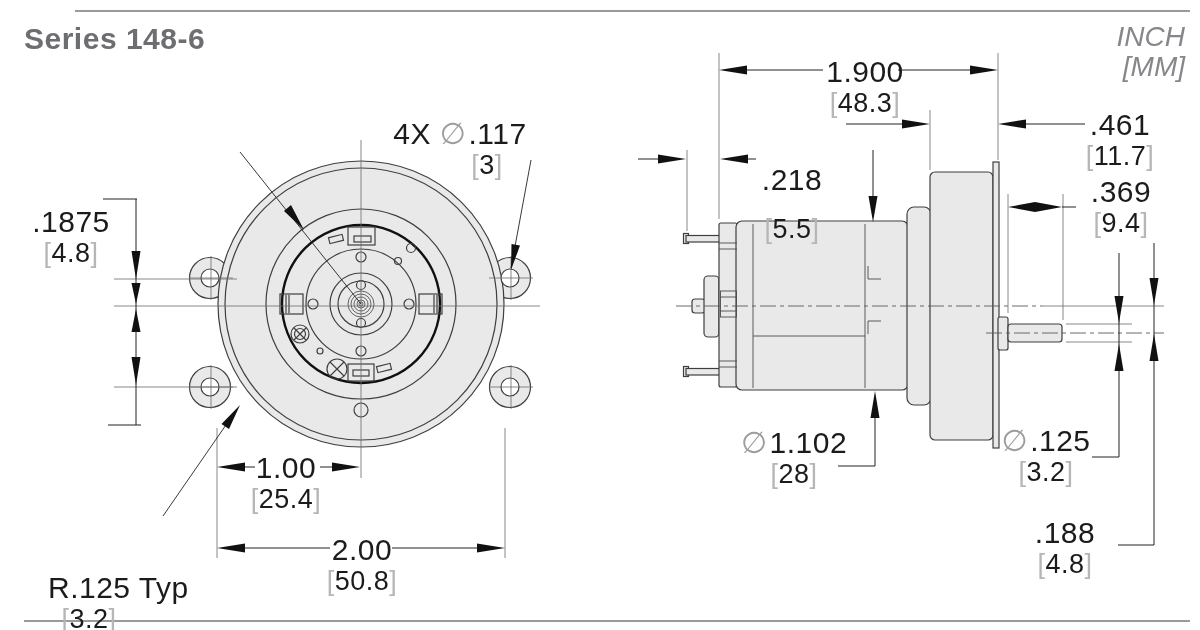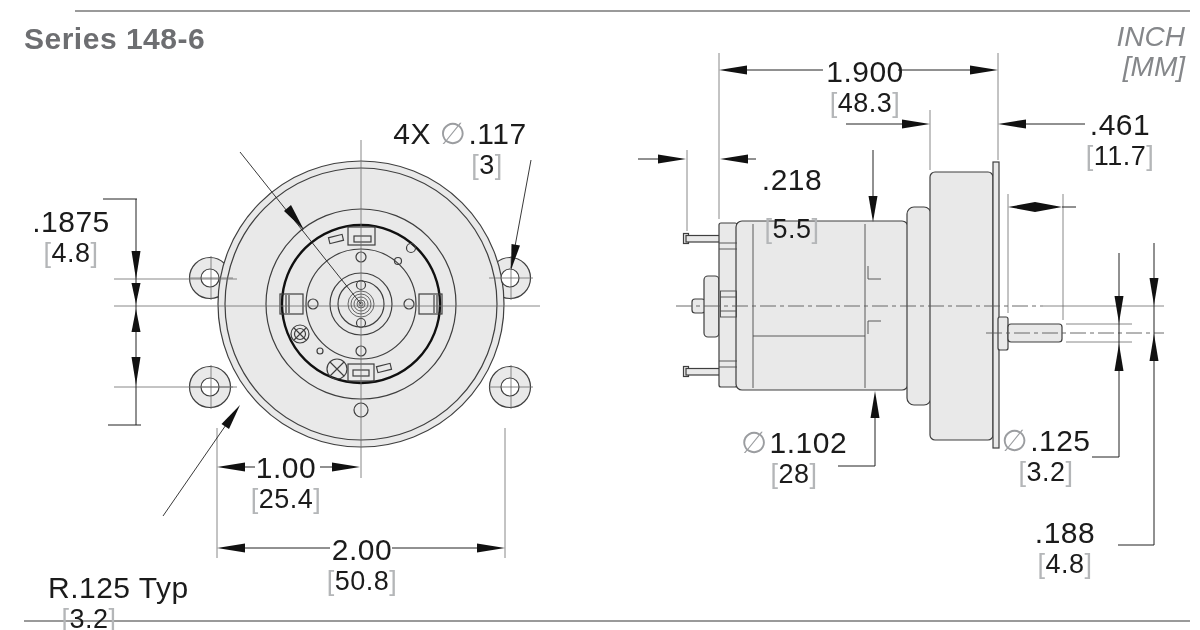--- a/index.html
+++ b/index.html
@@ -239,20 +239,24 @@
   <div class="lbl" style="left:753px;top:142px;width:78px;margin-top:22px;">
     <div class="in">.218</div>
     <div class="mm gap2"><span class="br">[</span><span>5.5</span><span class="br">]</span></div>
   </div>
 
   <div class="lbl" style="left:1080px;top:109px;width:80px;">
     <div class="in">.461</div>
     <div class="mm"><span class="br">[</span><span>11.7</span><span class="br">]</span></div>
   </div>
 
+  <div class="lbl" style="left:1084px;top:176px;width:74px;">
+    <div class="in">.369</div>
+    <div class="mm"><span class="br">[</span><span>9.4</span><span class="br">]</span></div>
+  </div>
 
   <div class="lbl" style="left:740px;top:427px;width:108px;">
     <div class="in"><span class="dia">∅</span><span>1.102</span></div>
     <div class="mm"><span class="br">[</span><span>28</span><span class="br">]</span></div>
   </div>
 
   <div class="lbl" style="left:1000px;top:425px;width:92px;">
     <div class="in"><span class="dia">∅</span><span>.125</span></div>
     <div class="mm"><span class="br">[</span><span>3.2</span><span class="br">]</span></div>
   </div>

